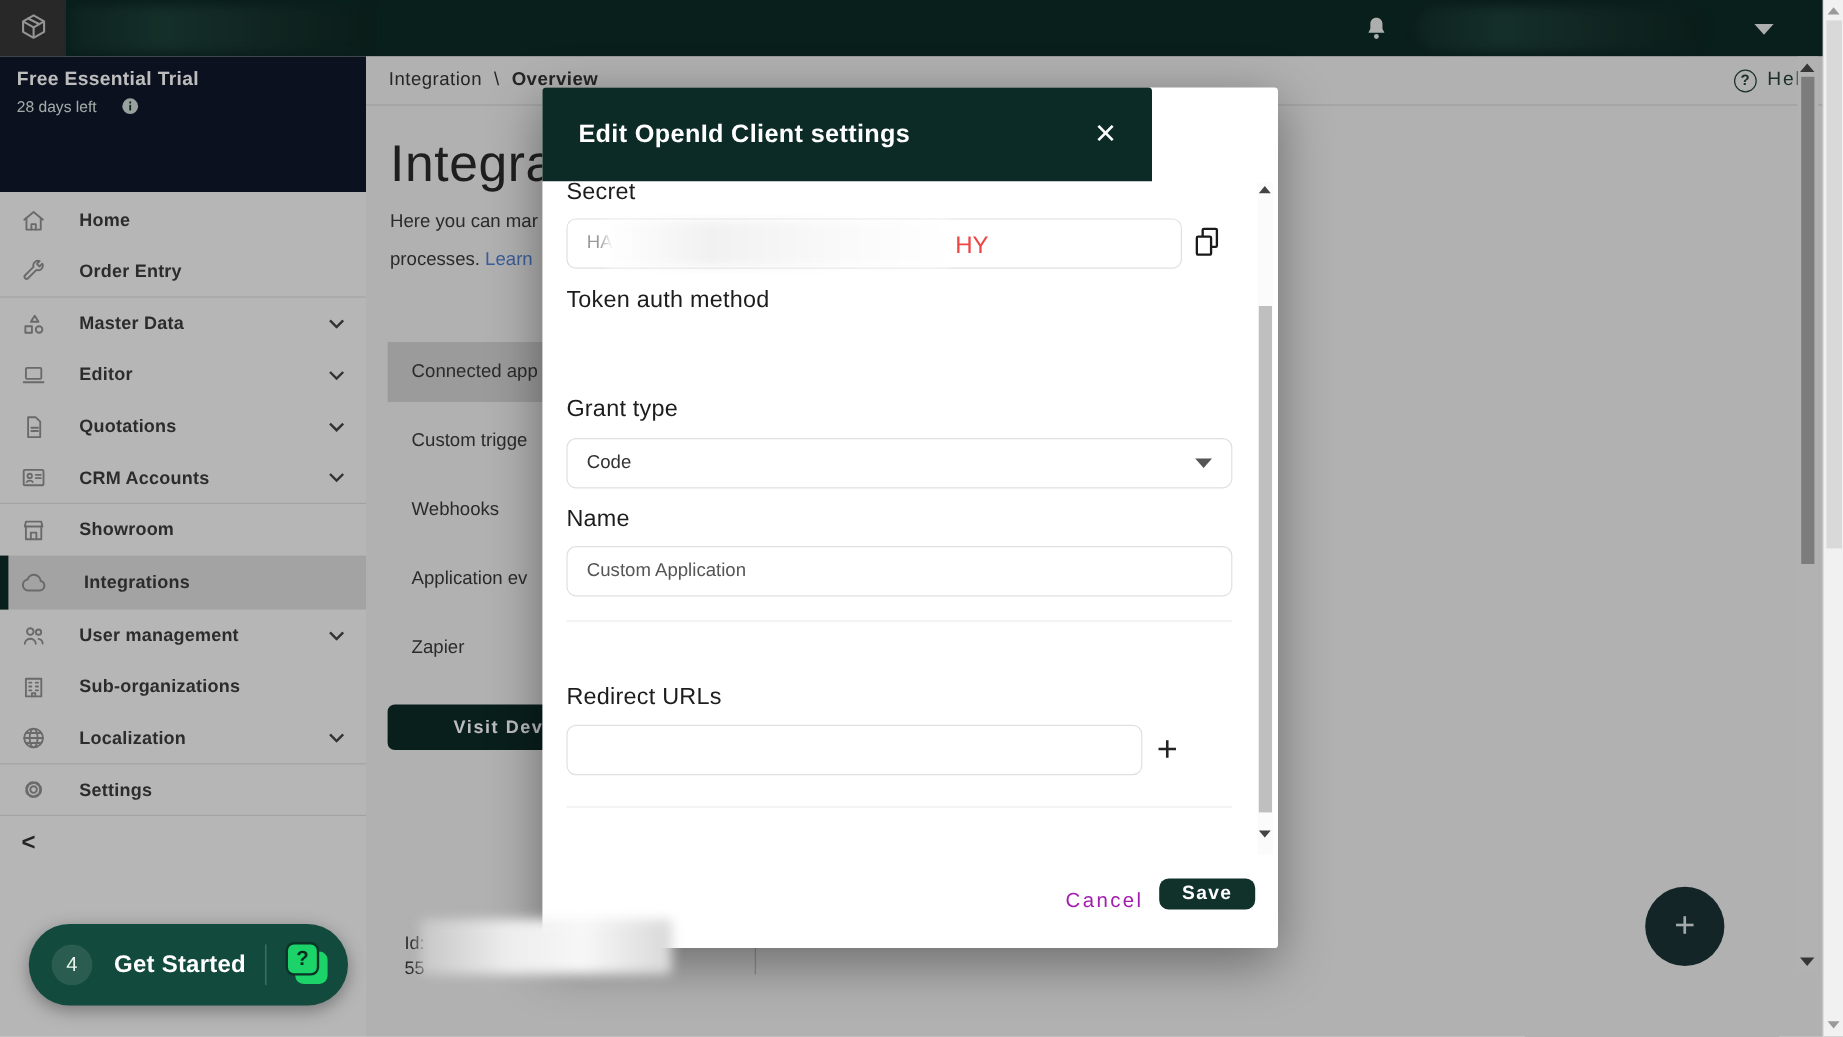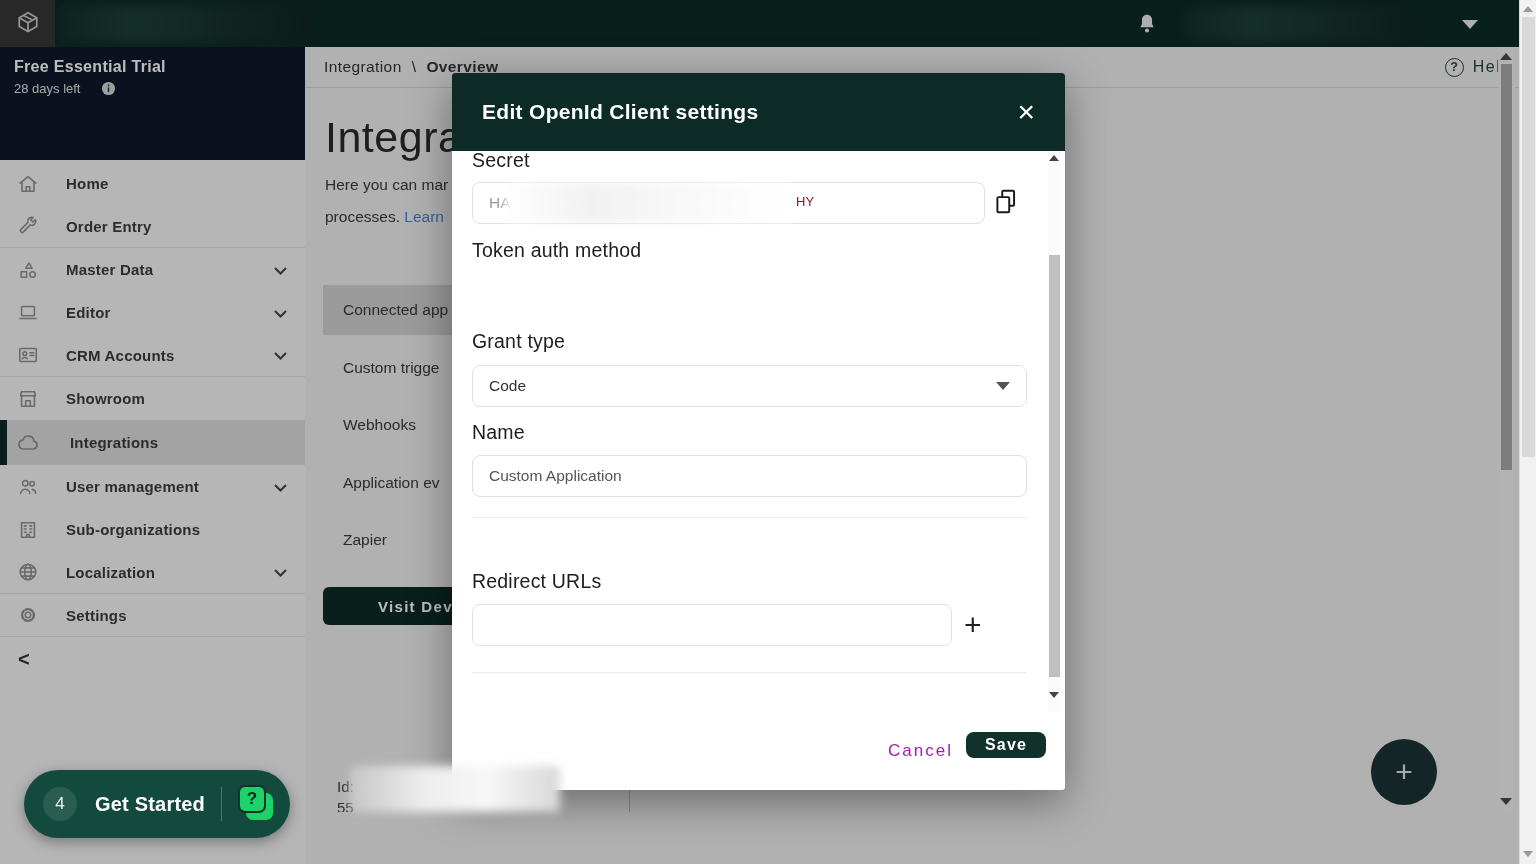--- a/index.html
+++ b/index.html
@@ -85,34 +85,34 @@
   
   #fab { left:1371px; top:739px; width:66px; height:66px; border-radius:50%; background:#1b3237; z-index:2;
     color:#dfe5e4; font-size:30px; font-weight:300; display:flex; align-items:center; justify-content:center; cursor:pointer; }
 
   
   #dim { left:0; top:0; width:1536px; height:864px; background:rgba(0,0,0,.26); z-index:10; }
 
   
   #modal { left:452px; top:73px; width:613px; height:717px; background:#fff; z-index:20; border-radius:3px;
     box-shadow:0 12px 44px rgba(0,0,0,.4); }
-  #modal-header { left:0; top:0; width:613px; height:78px; background:#0d2b26; border-radius:3px 3px 0 0;
+  #modal-header { left:0; top:0; width:508px; height:78px; background:#0d2b26; border-radius:3px 3px 0 0;
     display:flex; align-items:center; padding:0 30px; }
   #modal-title { color:#fff; font-size:21px; font-weight:700; letter-spacing:.3px; }
   #modal-close { margin-left:auto; color:#fff; font-size:30px; font-weight:400; cursor:pointer; line-height:1; }
   .m-label { left:20px; font-size:19.5px; color:#1d1d1d; letter-spacing:.2px; }
   .m-input, .m-select { left:20px; width:555px; height:42px; border:1px solid #e0e0e0; border-radius:8px; background:#fff;
     font-size:15.5px; display:flex; align-items:center; padding:0 16px; color:#333; }
   .m-select { cursor:pointer; }
   .m-select .caret { margin-left:auto; width:0; height:0; border-left:7px solid transparent;
     border-right:7px solid transparent; border-top:8px solid #555; }
   #secret-input { top:109px; width:513px; color:#9a9a9a; position:absolute; }
   #secret-blur { left:53px; top:111px; width:288px; height:38px; filter:blur(4px); border-radius:4px;
     background:linear-gradient(90deg,#ffffff,#f1f1f1 30%,#fafafa 70%,#ffffff); }
-  #secret-end { left:344px; top:121px; font-size:13px; color:#7f1d1d; }
+  #secret-end { left:344px; top:121px; font-size:20px; color:#ef4444; }
   #copy-icon { left:541px; top:115px; cursor:pointer; }
   input.native { left:20px; width:555px; height:42px; border:1px solid #e0e0e0; border-radius:8px;
     font-size:15.5px; padding:0 16px; color:#555; font-family:"Liberation Sans",sans-serif; position:absolute; outline:none; }
   .m-divider { left:20px; width:555px; height:1px; background:#ebebeb; }
   #redirect-input { width:480px; }
   #redirect-add { left:512px; top:535px; font-size:30px; font-weight:300; color:#222; cursor:pointer; }
   #modal-footer-cancel { left:436px; top:668px; font-size:17px; color:#a21caf; letter-spacing:2px; cursor:pointer; }
   #modal-save { left:514px; top:659px; width:80px; height:26px; background:#11312b; border:none; border-radius:8px;
     color:#fff; font-size:16px; font-weight:700; letter-spacing:1.2px; cursor:pointer; }
   
@@ -204,20 +204,32 @@
             <svg class="icn" width="22" height="22" viewBox="0 0 24 24">
               <rect x="5" y="5" width="14" height="10" rx="1"></rect>
               <path d="M3 18h18"></path>
             </svg>
           </span>
         <span class="lbl">Editor</span>
         <span class="chev"><svg width="13" height="8" viewBox="0 0 13 8" fill="none" stroke="#444" stroke-width="2">
               <path d="M1 1l5.5 5.5L12 1"></path>
             </svg></span>
       </div>
+      <div class="si">
+        <span class="ic">
+            <svg class="icn" width="22" height="22" viewBox="0 0 24 24">
+              <path d="M7 3h7l4 4v14H7z"></path>
+              <path d="M10 12.5h6M10 15.5h6"></path>
+            </svg>
+          </span>
+        <span class="lbl">Quotations</span>
+        <span class="chev"><svg width="13" height="8" viewBox="0 0 13 8" fill="none" stroke="#444" stroke-width="2">
+              <path d="M1 1l5.5 5.5L12 1"></path>
+            </svg></span>
+      </div>
       <div class="si div-after">
         <span class="ic">
             <svg class="icn" width="22" height="22" viewBox="0 0 24 24">
               <rect x="3" y="5" width="18" height="14" rx="1"></rect>
               <circle cx="8.5" cy="10.5" r="2"></circle>
               <path d="M5.8 16c.6-1.6 4.8-1.6 5.4 0"></path>
               <path d="M14 9.5h4.5M14 12.5h4.5"></path>
             </svg>
           </span>
         <span class="lbl">CRM Accounts</span>

